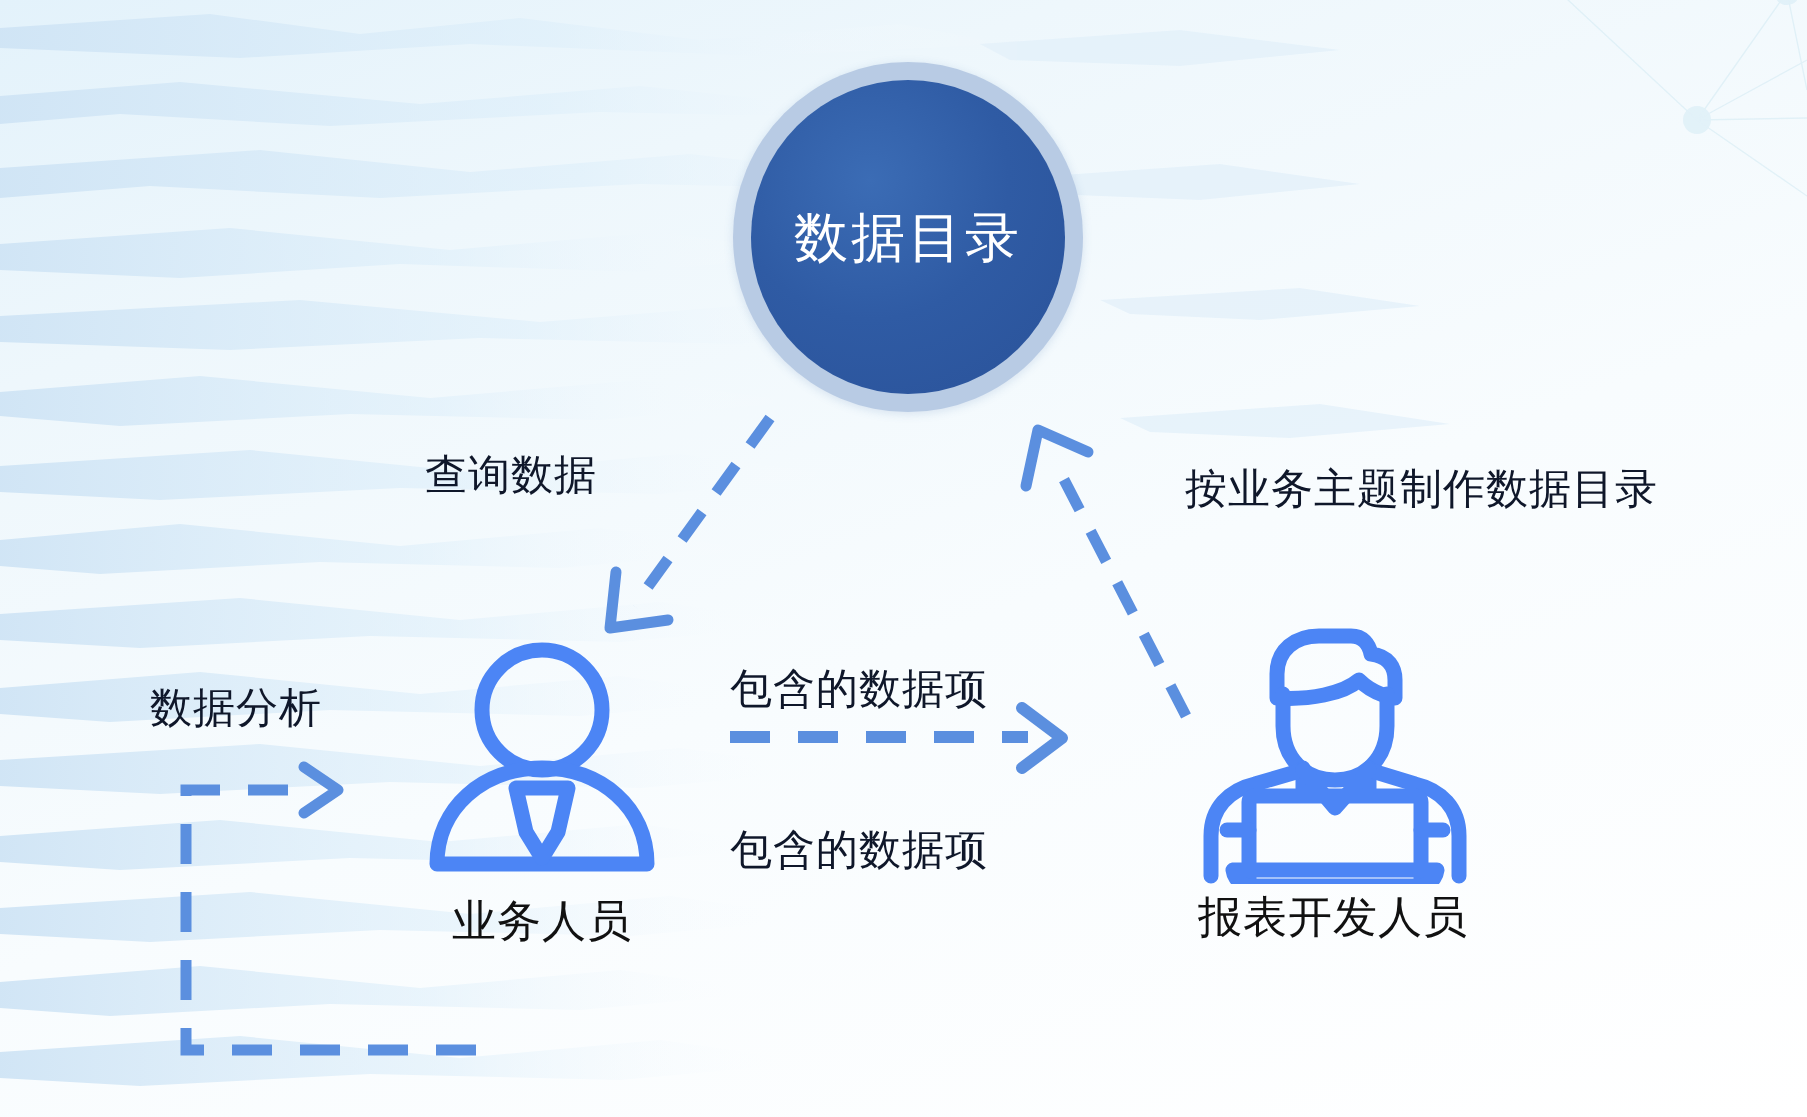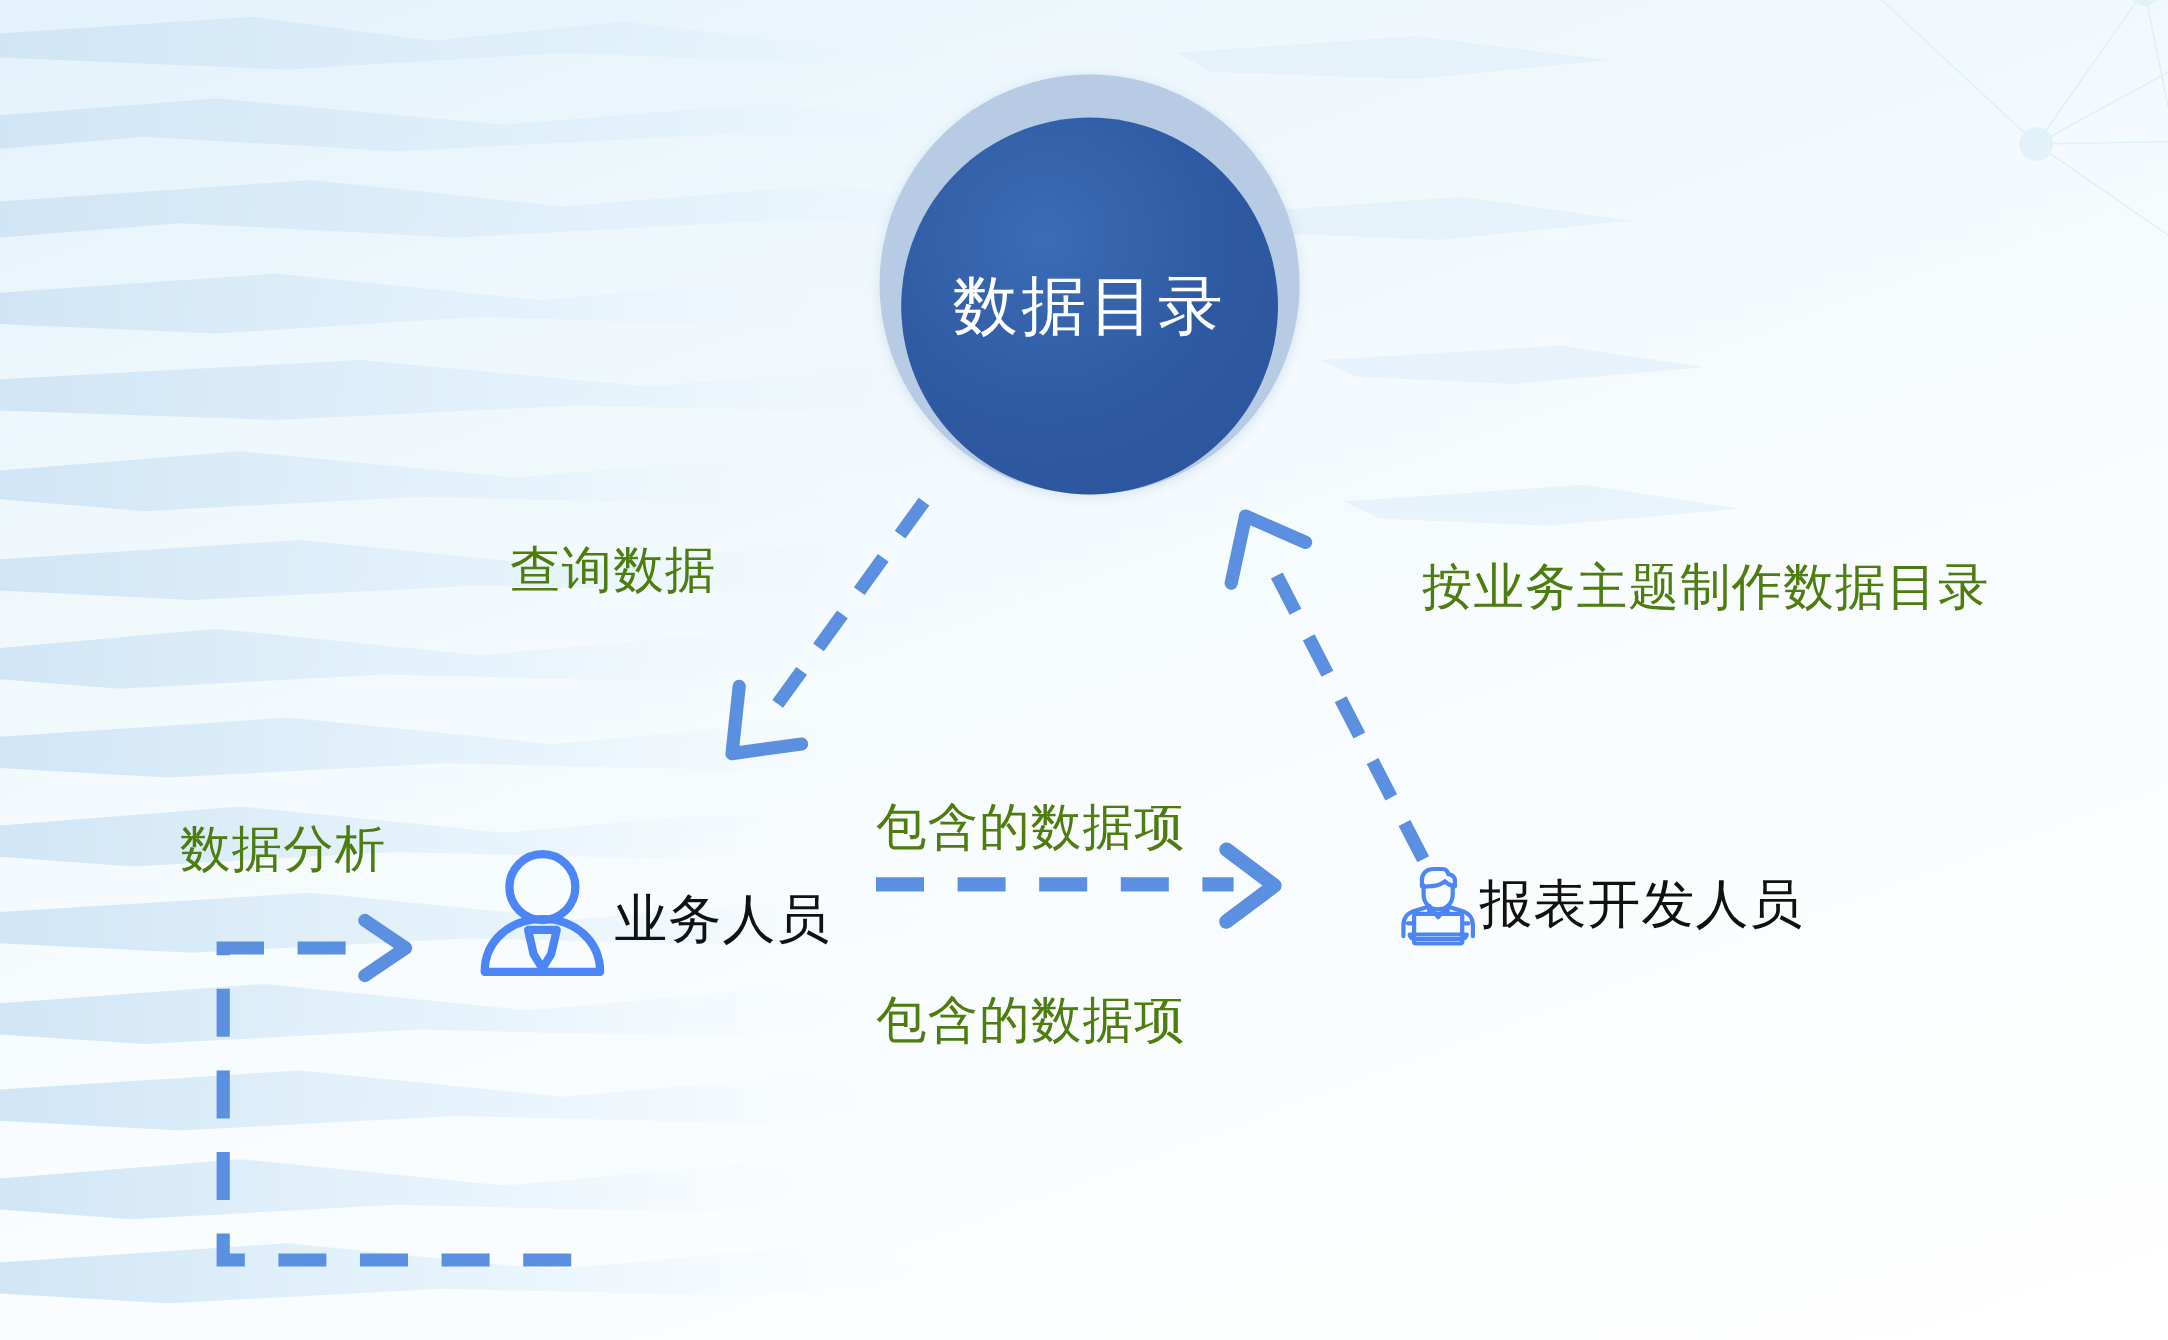--- a/index.html
+++ b/index.html
@@ -48,21 +48,21 @@
   
   .hub {
     position: absolute;
     left: 733px;
     top: 62px;
     width: 350px;
     height: 350px;
     border-radius: 50%;
     background: #b8cbe4;
     display: flex;
-    align-items: flex-end;
+    align-items: center;
     justify-content: center;
     box-shadow: 0 2px 10px rgba(80,120,180,.18);
   }
   .hub-inner {
     width: 314px;
     height: 314px;
     border-radius: 50%;
     background: radial-gradient(circle at 38% 32%, #3b6cb5 0%, #2f5ba4 48%, #2a5299 100%);
     display: flex;
     align-items: center;
@@ -72,35 +72,36 @@
     color: #ffffff;
     font-size: 54px;
     letter-spacing: 3px;
     line-height: 1;
     white-space: nowrap;
   }
 
   
   .flow-label {
     position: absolute;
-    color: #4d7c0f;
+    color: #0f172a;
     font-size: 42px;
     line-height: 1.28;
     white-space: pre;
     letter-spacing: 1px;
   }
   .lbl-query      { left: 425px;  top: 448px; }
   .lbl-build      { left: 1185px; top: 462px; }
   .lbl-collect    { left: 730px;  top: 554px; text-align: left; }
   .lbl-analysis   { left: 150px;  top: 665px; margin-top: 16px; }
 
   
   .actor {
     position: absolute;
     display: flex;
+    flex-direction: column;
     align-items: center;
   }
   .actor-business { left: 392px; top: 640px; width: 300px; }
   .actor-dev      { left: 1163px; top: 618px; width: 340px; }
   .actor-icon { display:block; }
   .actor-name {
     margin-top: 4px;
     color: #111111;
     font-size: 44px;
     letter-spacing: 1px;

